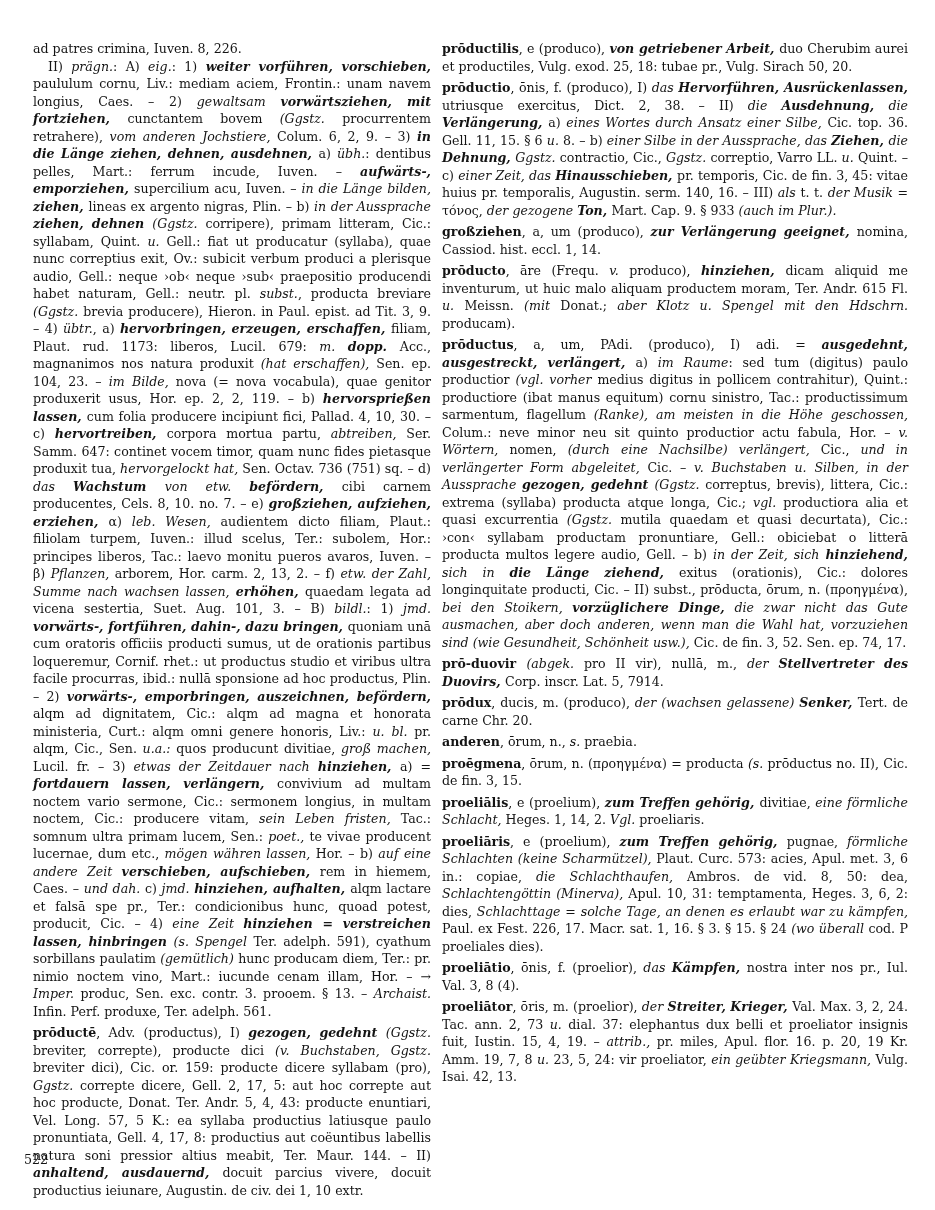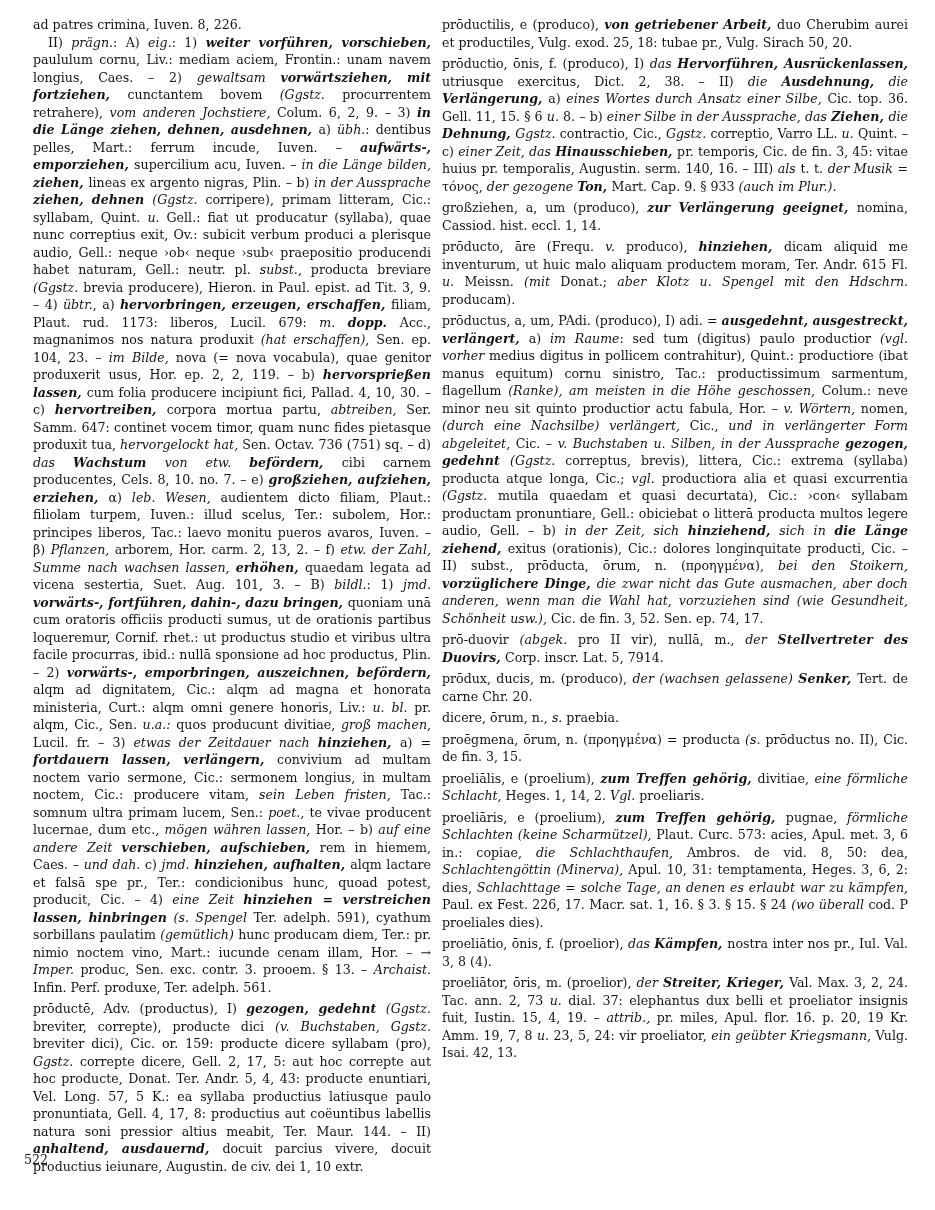--- a/index.html
+++ b/index.html
@@ -11,37 +11,37 @@
     position: relative;
     width: 935px;
     height: 1210px;
     background: #ffffff;
     color: #141414;
     font-family: "DejaVu Serif", "Liberation Serif", serif;
     overflow: hidden;
   }
   .columns {
     display: flex;
-    padding: 16px 0 0 33px;
+    padding: 40px 0 0 33px;
   }
   .col {
     font-size: 12.6px;
     line-height: 17.5px;
     text-align: justify;
     hyphens: none;
   }
   .col-left  { width: 398px; margin-right: 11px; }
   .col-right { width: 466px; }
   .col p { margin: 0; }
   .col p.entry  { margin-top: 4px; }
   .col p.indent { text-indent: 15px; }
   .seg-p  { font-style: normal;  font-weight: normal; }
   .seg-i  { font-style: italic;  font-weight: normal; }
   .seg-bi { font-style: italic;  font-weight: 700; }
-  .seg-hw { font-style: normal;  font-weight: 400; }
+  .seg-hw { font-style: normal;  font-weight: 700; }
   .page-number {
     position: absolute;
     left: 24px;
     top: 1152px;
     font-size: 12.6px;
     color: #141414;
   }
 </style>
 </head>
 <body>
@@ -54,21 +54,21 @@
         <p class="entry"><span class="seg-hw">prōductē</span><span class="seg-p">, Adv. (productus), I) </span><span class="seg-bi">gezogen, gedehnt </span><span class="seg-i">(Ggstz. </span><span class="seg-p">breviter, correpte), producte dici </span><span class="seg-i">(v. Buchstaben, Ggstz. </span><span class="seg-p">breviter dici), Cic. or. 159: producte dicere syllabam (pro), </span><span class="seg-i">Ggstz. </span><span class="seg-p">correpte dicere, Gell. 2, 17, 5: aut hoc correpte aut hoc producte, Donat. Ter. Andr. 5, 4, 43: producte enuntiari, Vel. Long. 57, 5 K.: ea syllaba productius latiusque paulo pronuntiata, Gell. 4, 17, 8: productius aut coëuntibus labellis natura soni pressior altius meabit, Ter. Maur. 144. – II) </span><span class="seg-bi">anhaltend, ausdauernd, </span><span class="seg-p">docuit parcius vivere, docuit productius ieiunare, Augustin. de civ. dei 1, 10 extr.</span></p>
       </div>
     <div class="col col-right">
         <p class=""><span class="seg-hw">prōductilis</span><span class="seg-p">, e (produco), </span><span class="seg-bi">von getriebener Arbeit, </span><span class="seg-p">duo Cherubim aurei et productiles, Vulg. exod. 25, 18: tubae pr., Vulg. Sirach 50, 20.</span></p>
         <p class="entry"><span class="seg-hw">prōductio</span><span class="seg-p">, ōnis, f. (produco), I) </span><span class="seg-i">das </span><span class="seg-bi">Hervorführen, Ausrückenlassen, </span><span class="seg-p">utriusque exercitus, Dict. 2, 38. – II) </span><span class="seg-i">die </span><span class="seg-bi">Ausdehnung, </span><span class="seg-i">die </span><span class="seg-bi">Verlängerung, </span><span class="seg-p">a) </span><span class="seg-i">eines Wortes durch Ansatz einer Silbe, </span><span class="seg-p">Cic. top. 36. Gell. 11, 15. § 6 </span><span class="seg-i">u. </span><span class="seg-p">8. – b) </span><span class="seg-i">einer Silbe in der Aussprache, das </span><span class="seg-bi">Ziehen, </span><span class="seg-i">die </span><span class="seg-bi">Dehnung, </span><span class="seg-i">Ggstz. </span><span class="seg-p">contractio, Cic., </span><span class="seg-i">Ggstz. </span><span class="seg-p">correptio, Varro LL. </span><span class="seg-i">u. </span><span class="seg-p">Quint. – c) </span><span class="seg-i">einer Zeit, das </span><span class="seg-bi">Hinausschieben, </span><span class="seg-p">pr. temporis, Cic. de fin. 3, 45: vitae huius pr. temporalis, Augustin. serm. 140, 16. – III) </span><span class="seg-i">als </span><span class="seg-p">t. t. </span><span class="seg-i">der Musik </span><span class="seg-p">= τόνος, </span><span class="seg-i">der gezogene </span><span class="seg-bi">Ton, </span><span class="seg-p">Mart. Cap. 9. § 933 </span><span class="seg-i">(auch im Plur.).</span></p>
         <p class="entry"><span class="seg-hw">großziehen</span><span class="seg-p">, a, um (produco), </span><span class="seg-bi">zur Verlängerung geeignet, </span><span class="seg-p">nomina, Cassiod. hist. eccl. 1, 14.</span></p>
         <p class="entry"><span class="seg-hw">prōducto</span><span class="seg-p">, āre (Frequ. </span><span class="seg-i">v. </span><span class="seg-p">produco), </span><span class="seg-bi">hinziehen, </span><span class="seg-p">dicam aliquid me inventurum, ut huic malo aliquam productem moram, Ter. Andr. 615 Fl. </span><span class="seg-i">u. </span><span class="seg-p">Meissn. </span><span class="seg-i">(mit </span><span class="seg-p">Donat.; </span><span class="seg-i">aber Klotz u. Spengel mit den Hdschrn. </span><span class="seg-p">producam).</span></p>
         <p class="entry"><span class="seg-hw">prōductus</span><span class="seg-p">, a, um, PAdi. (produco), I) adi. = </span><span class="seg-bi">ausgedehnt, ausgestreckt, verlängert, </span><span class="seg-p">a) </span><span class="seg-i">im Raume</span><span class="seg-p">: sed tum (digitus) paulo productior </span><span class="seg-i">(vgl. vorher </span><span class="seg-p">medius digitus in pollicem contrahitur), Quint.: productiore (ibat manus equitum) cornu sinistro, Tac.: productissimum sarmentum, flagellum </span><span class="seg-i">(Ranke), am meisten in die Höhe geschossen, </span><span class="seg-p">Colum.: neve minor neu sit quinto productior actu fabula, Hor. – </span><span class="seg-i">v. Wörtern, </span><span class="seg-p">nomen, </span><span class="seg-i">(durch eine Nachsilbe) verlängert, </span><span class="seg-p">Cic., </span><span class="seg-i">und in verlängerter Form abgeleitet, </span><span class="seg-p">Cic. – </span><span class="seg-i">v. Buchstaben u. Silben, in der Aussprache </span><span class="seg-bi">gezogen, gedehnt </span><span class="seg-i">(Ggstz. </span><span class="seg-p">correptus, brevis), littera, Cic.: extrema (syllaba) producta atque longa, Cic.; </span><span class="seg-i">vgl. </span><span class="seg-p">productiora alia et quasi excurrentia </span><span class="seg-i">(Ggstz. </span><span class="seg-p">mutila quaedam et quasi decurtata), Cic.: ›con‹ syllabam productam pronuntiare, Gell.: obiciebat o litterā producta multos legere audio, Gell. – b) </span><span class="seg-i">in der Zeit, sich </span><span class="seg-bi">hinziehend, </span><span class="seg-i">sich in </span><span class="seg-bi">die Länge ziehend, </span><span class="seg-p">exitus (orationis), Cic.: dolores longinquitate producti, Cic. – II) subst., prōducta, ōrum, n. (προηγμένα), </span><span class="seg-i">bei den Stoikern, </span><span class="seg-bi">vorzüglichere Dinge, </span><span class="seg-i">die zwar nicht das Gute ausmachen, aber doch anderen, wenn man die Wahl hat, vorzuziehen sind (wie Gesundheit, Schönheit usw.), </span><span class="seg-p">Cic. de fin. 3, 52. Sen. ep. 74, 17.</span></p>
         <p class="entry"><span class="seg-hw">prō-duovir </span><span class="seg-i">(abgek. </span><span class="seg-p">pro II vir), nullā, m., </span><span class="seg-i">der </span><span class="seg-bi">Stellvertreter des Duovirs, </span><span class="seg-p">Corp. inscr. Lat. 5, 7914.</span></p>
         <p class="entry"><span class="seg-hw">prōdux</span><span class="seg-p">, ducis, m. (produco), </span><span class="seg-i">der (wachsen gelassene) </span><span class="seg-bi">Senker, </span><span class="seg-p">Tert. de carne Chr. 20.</span></p>
-        <p class="entry"><span class="seg-hw">dicere</span><span class="seg-p">, ōrum, n., </span><span class="seg-i">s. </span><span class="seg-p">praebia.</span></p>
+        <p class="entry"><span class="seg-hw">anderen</span><span class="seg-p">, ōrum, n., </span><span class="seg-i">s. </span><span class="seg-p">praebia.</span></p>
         <p class="entry"><span class="seg-hw">proēgmena</span><span class="seg-p">, ōrum, n. (προηγμένα) = producta </span><span class="seg-i">(s. </span><span class="seg-p">prōductus no. II), Cic. de fin. 3, 15.</span></p>
         <p class="entry"><span class="seg-hw">proeliālis</span><span class="seg-p">, e (proelium), </span><span class="seg-bi">zum Treffen gehörig, </span><span class="seg-p">divitiae, </span><span class="seg-i">eine förmliche Schlacht, </span><span class="seg-p">Heges. 1, 14, 2. </span><span class="seg-i">Vgl. </span><span class="seg-p">proeliaris.</span></p>
         <p class="entry"><span class="seg-hw">proeliāris</span><span class="seg-p">, e (proelium), </span><span class="seg-bi">zum Treffen gehörig, </span><span class="seg-p">pugnae, </span><span class="seg-i">förmliche Schlachten (keine Scharmützel), </span><span class="seg-p">Plaut. Curc. 573: acies, Apul. met. 3, 6 in.: copiae, </span><span class="seg-i">die Schlachthaufen, </span><span class="seg-p">Ambros. de vid. 8, 50: dea, </span><span class="seg-i">Schlachtengöttin (Minerva), </span><span class="seg-p">Apul. 10, 31: temptamenta, Heges. 3, 6, 2: dies, </span><span class="seg-i">Schlachttage = solche Tage, an denen es erlaubt war zu kämpfen, </span><span class="seg-p">Paul. ex Fest. 226, 17. Macr. sat. 1, 16. § 3. § 15. § 24 </span><span class="seg-i">(wo überall </span><span class="seg-p">cod. P proeliales dies).</span></p>
         <p class="entry"><span class="seg-hw">proeliātio</span><span class="seg-p">, ōnis, f. (proelior), </span><span class="seg-i">das </span><span class="seg-bi">Kämpfen, </span><span class="seg-p">nostra inter nos pr., Iul. Val. 3, 8 (4).</span></p>
         <p class="entry"><span class="seg-hw">proeliātor</span><span class="seg-p">, ōris, m. (proelior), </span><span class="seg-i">der </span><span class="seg-bi">Streiter, Krieger, </span><span class="seg-p">Val. Max. 3, 2, 24. Tac. ann. 2, 73 </span><span class="seg-i">u. </span><span class="seg-p">dial. 37: elephantus dux belli et proeliator insignis fuit, Iustin. 15, 4, 19. – </span><span class="seg-i">attrib., </span><span class="seg-p">pr. miles, Apul. flor. 16. p. 20, 19 Kr. Amm. 19, 7, 8 </span><span class="seg-i">u. </span><span class="seg-p">23, 5, 24: vir proeliator, </span><span class="seg-i">ein geübter Kriegsmann, </span><span class="seg-p">Vulg. Isai. 42, 13.</span></p>
       </div>
   </div>
   <div class="page-number">522</div>
 </div>
 

